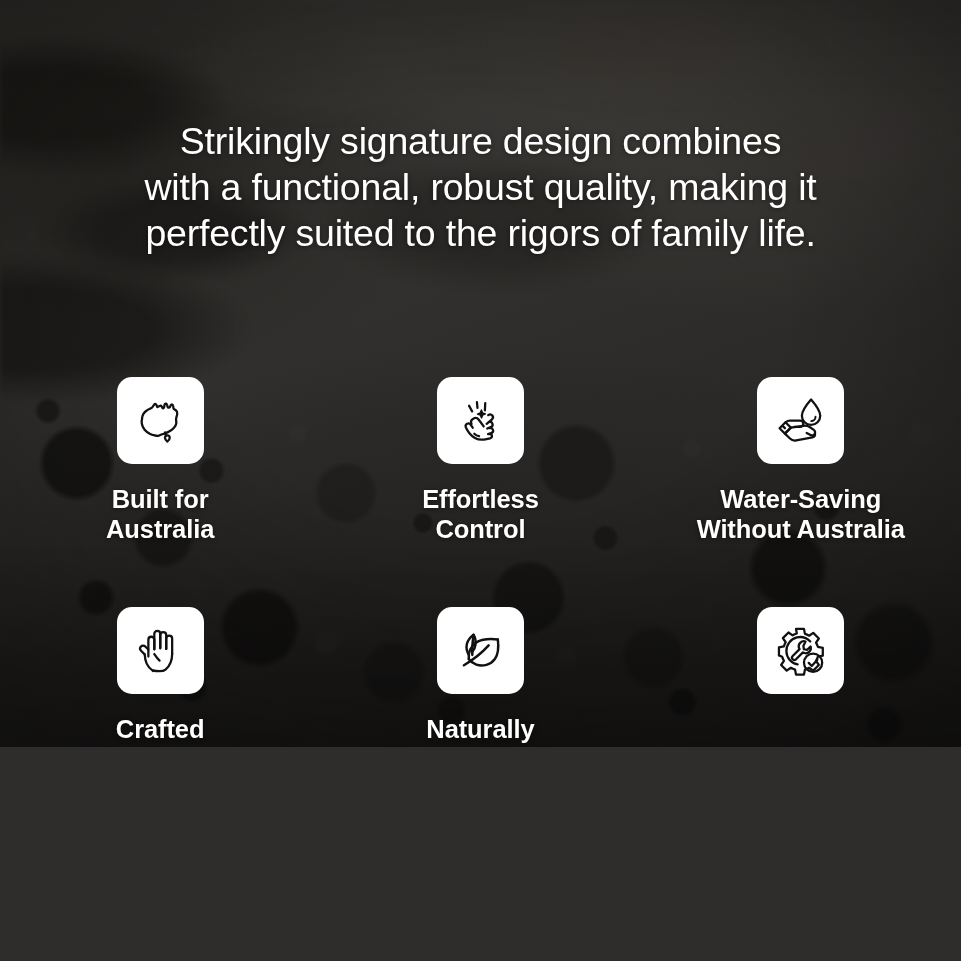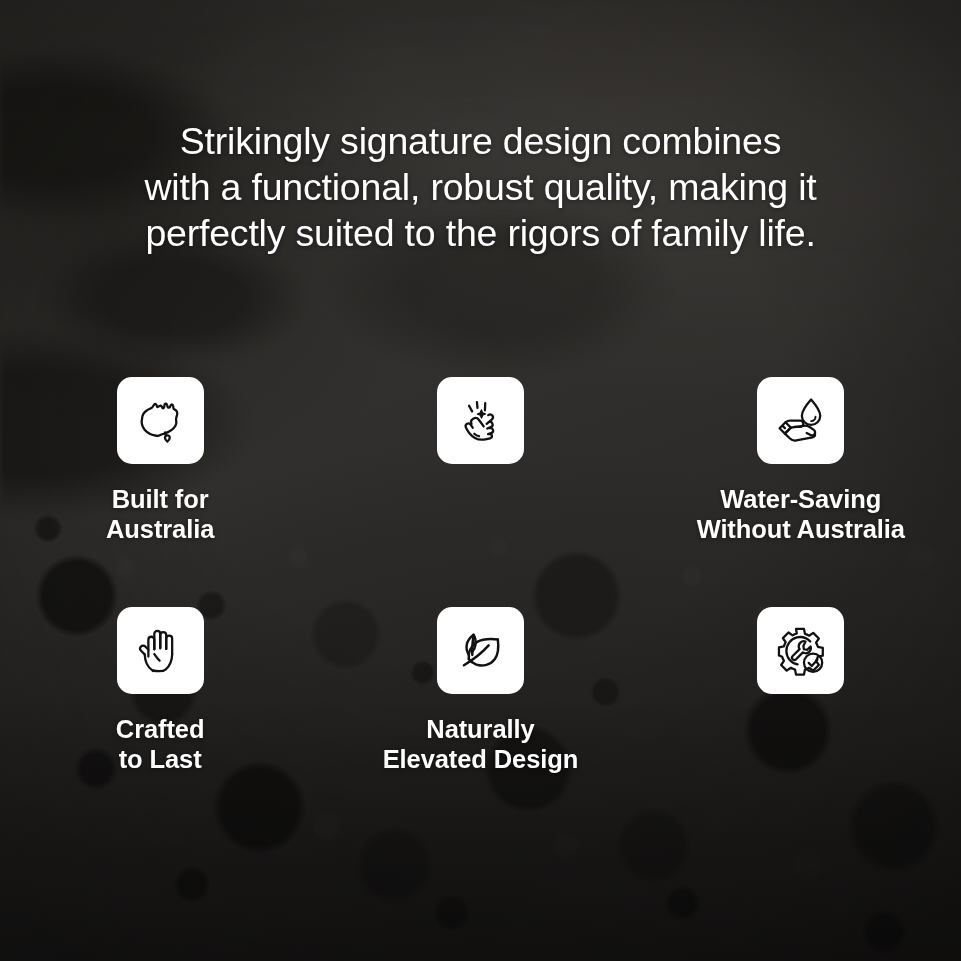--- a/index.html
+++ b/index.html
@@ -11,21 +11,21 @@
   }
 
   body {
     font-family: "Liberation Sans", sans-serif;
     background: #2f2d2b;
   }
 
   #promo-card {
     position: relative;
     width: 961px;
-    height: 961px;
+    height: 747px;
     overflow: hidden;
     background: #34322f;
   }
 
   
   .bg-layer {
     position: absolute;
     inset: 0;
     pointer-events: none;
   }
@@ -209,20 +209,22 @@
               <path d="M33.6 19.4l1.3 3.3 3.3 1.1-3.2 1.4-1.2 3.3-1.4-3.2-3.3-1.2 3.2-1.4z" fill="#111" stroke-width="1.6"></path>
               <path d="M41.4 25.3c1.6-1.2 3.6-.9 4.7.5 1.1 1.4.8 3.4-.7 4.7l-5.8 4.8"></path>
               <path d="M42.2 33.1c1.7-.6 3.4.2 4 1.8.6 1.6-.2 3.4-1.9 4.1l-4 1.6"></path>
               <path d="M43.4 40.2c1.6-.4 3.1.5 3.5 2 .4 1.5-.5 3.1-2.1 3.6l-3.6 1.1"></path>
               <path d="M42.8 46.9c1.4-.2 2.6.7 2.8 2 .2 1.3-.7 2.6-2.1 2.9l-5.3 1.1c-4.2.9-8.4.4-12-1.6-2.4-1.3-4.5-3.2-6.3-5.4-1.6-2-2.9-4.2-4-6.5-.7-1.6-.2-3.4 1.3-4.2 1.5-.8 3.3-.3 4.2 1.1l2.3 3.4"></path>
               <path d="M22.3 35.4c-1-2.3-.2-4.9 2-6.1 2.2-1.2 4.9-.6 6.3 1.3l5.6 7.6"></path>
               <path d="M25.5 46.6c1.4 1.5 3.3 2.5 5.4 2.8"></path>
             </svg>
           </span>
         </div>
+        <div class="feature-label">Effortless
+Control</div>
       </div>
 
       <div class="feature">
         <div class="icon-tile">
           <span>
             <svg viewBox="0 0 64 64" fill="none" stroke="#111" stroke-width="2.6" stroke-linecap="round" stroke-linejoin="round">
               <path d="M43.5 7.5c0 0-10.5 12-10.5 18.6 0 5.8 4.7 10.4 10.5 10.4S54 31.9 54 26.1C54 19.5 43.5 7.5 43.5 7.5z"></path>
               <path d="M48.6 27.2c0 2.7-2.2 4.9-5 4.9" stroke-width="2.2"></path>
               <path d="M7.5 40.3l6.8-6.8 6.1 6.1-6.8 6.8z"></path>
               <path d="M11.2 37.8l2.4 2.4"></path>

